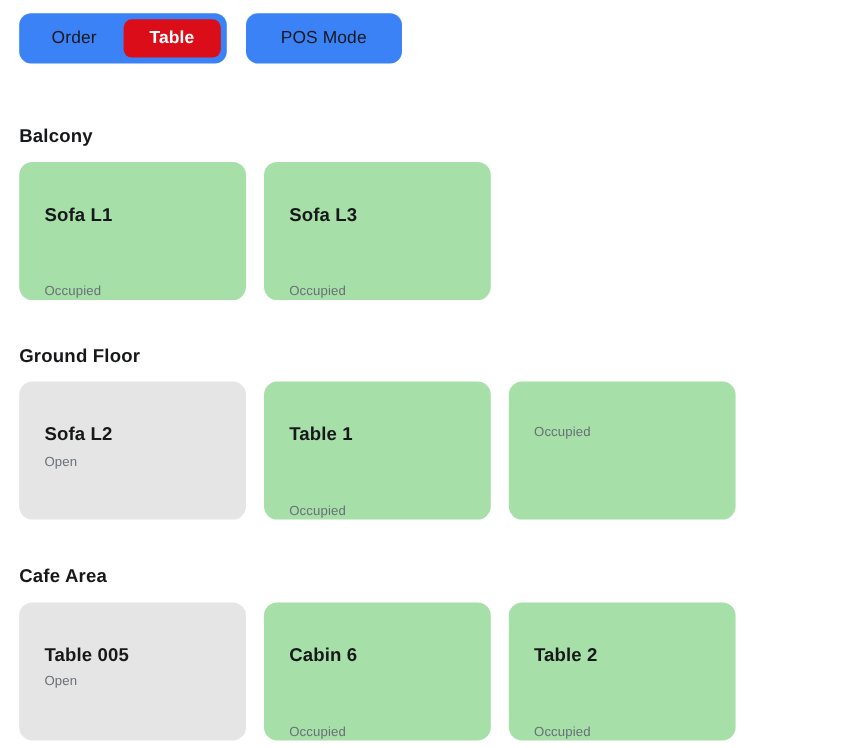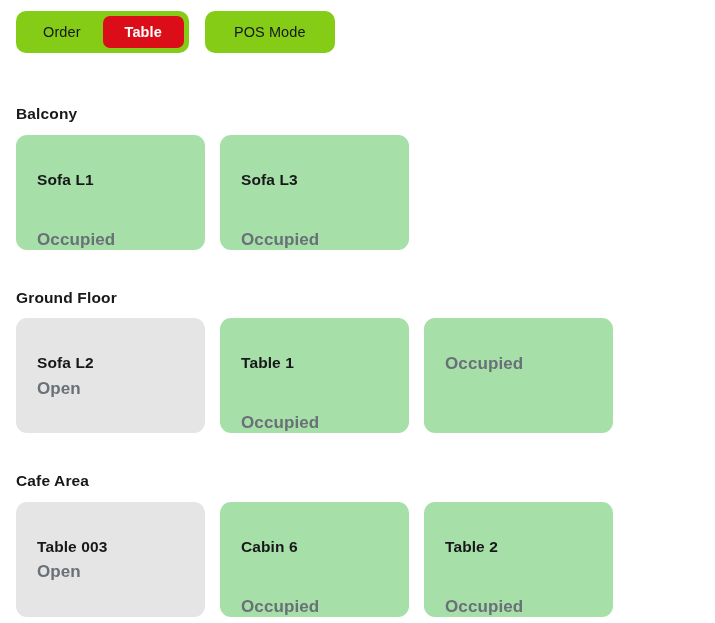--- a/index.html
+++ b/index.html
@@ -24,21 +24,21 @@
   .tabbar {
     position: absolute;
     left: 16px;
     top: 11px;
     display: flex;
     align-items: flex-start;
     gap: 16px;
   }
 
   .tabgroup {
-    background: #84cc16;
+    background: #3b82f6;
     border-radius: 10px;
     padding: 5px;
     display: flex;
     align-items: flex-start;
     gap: 0px;
   }
 
   .tab {
     height: 32px;
     padding: 0 22px;
@@ -113,22 +113,22 @@
   .card-name {
     font-size: 15.5px;
     font-weight: 700;
     color: #17181a;
     letter-spacing: 0.1px;
     line-height: 1.15;
     margin-bottom: 7px;
   }
 
   .card-status {
-    font-size: 17px;
-    font-weight: 700;
+    font-size: 11px;
+    font-weight: 400;
     color: #697077;
     letter-spacing: 0.1px;
     line-height: 1.15;
   }
 </style>
 </head>
 <body>
 
 <div class="page">
 
@@ -183,21 +183,21 @@
         </div>
 
       </div>
     </div>
 
     <div class="section">
       <div class="section-title">Cafe Area</div>
       <div class="cards">
 
         <div class="card open">
-          <span class="card-name">Table 003</span>
+          <span class="card-name">Table 005</span>
           <span class="card-status">Open</span>
         </div>
 
         <div class="card occupied">
           <span class="card-name">Cabin 6</span>
           <span class="card-status">Occupied</span>
         </div>
 
         <div class="card occupied">
           <span class="card-name">Table 2</span>

